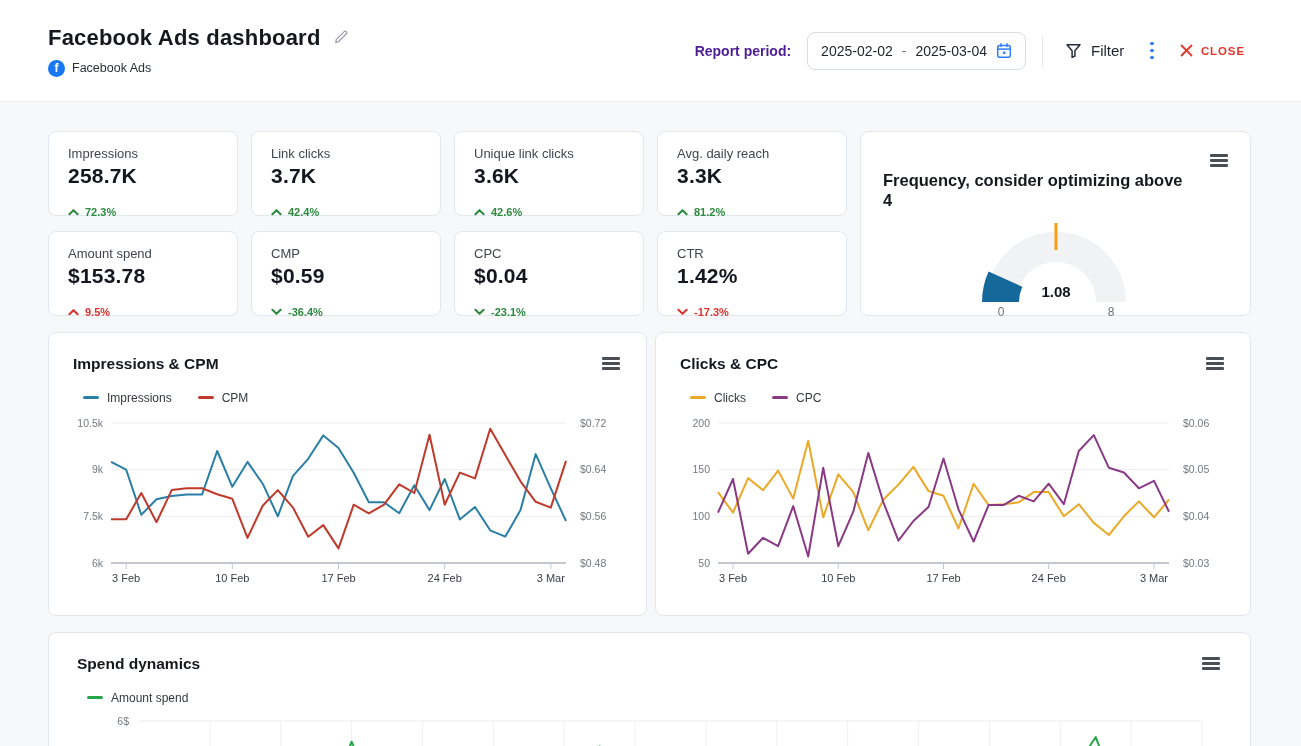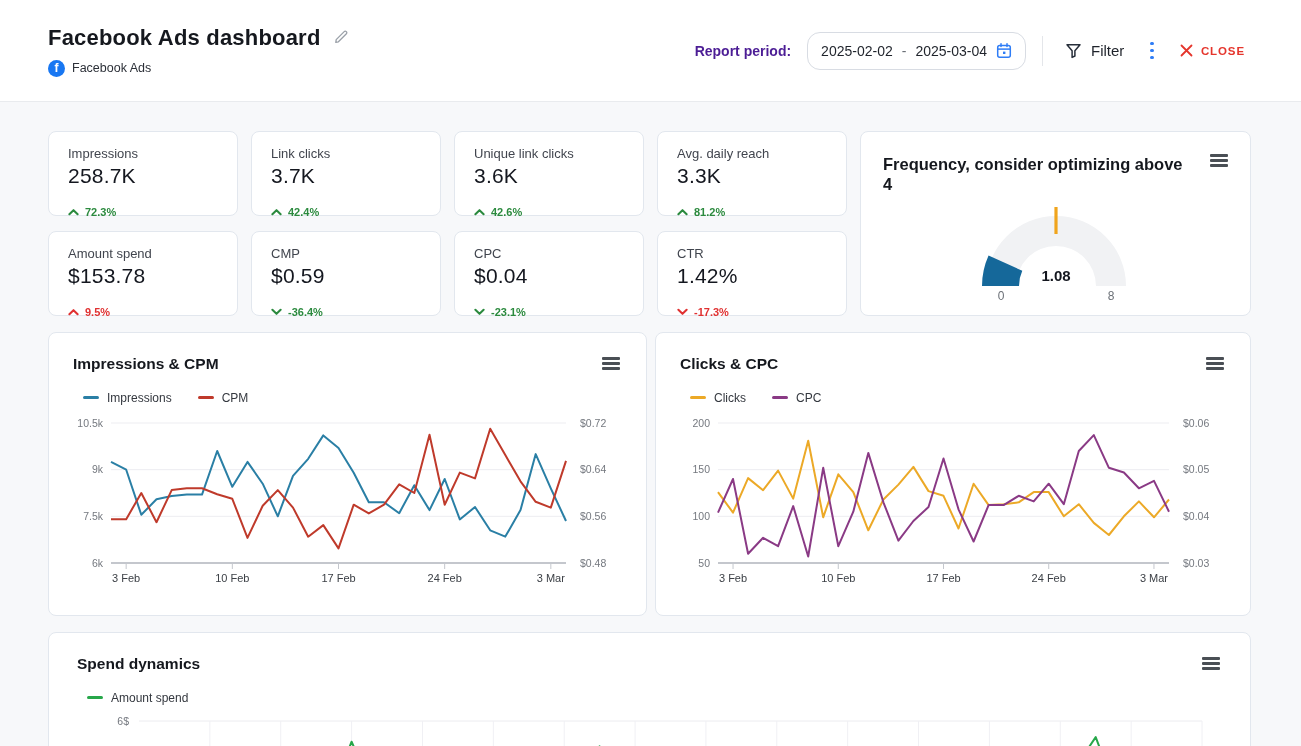--- a/index.html
+++ b/index.html
@@ -7,38 +7,38 @@
   
   .header{height:102px;background:#fff;border-bottom:1px solid #e9ebee;display:flex;align-items:center;justify-content:space-between;padding:0 50px 0 48px;box-sizing:border-box}
   .title-row{display:flex;align-items:center;gap:12px}
   .page-title{font-size:22px;font-weight:800;color:#15181e;margin:0;letter-spacing:.2px}
   .pencil{margin-top:2px;cursor:pointer}
   .subtitle{display:flex;align-items:center;gap:7px;margin-top:9px}
   .fb-badge{width:17px;height:17px;border-radius:50%;background:#1877f2;color:#fff;font-weight:700;font-size:12px;display:flex;align-items:center;justify-content:center;line-height:1}
   .subtitle-label{font-size:12.5px;color:#2c3038}
   .header-right{display:flex;align-items:center;gap:16px}
   .report-label{font-size:14px;font-weight:600;color:#4c1d95}
-  .date-box{display:flex;align-items:center;gap:9px;border:1px solid #d8dce3;border-radius:13px;height:36px;padding:0 13px;font-size:14px;color:#1f232b;background:#fff;cursor:pointer}
+  .date-box{display:flex;align-items:center;gap:9px;border:1px solid #d8dce3;border-radius:8px;height:36px;padding:0 13px;font-size:14px;color:#1f232b;background:#fff;cursor:pointer}
   .vdiv{width:1px;height:30px;background:#e4e6ea}
   .filter-btn{display:flex;align-items:center;gap:9px;font-size:15px;color:#1f232b;background:none;border:none;cursor:pointer;font-family:inherit}
   .kebab{display:flex;flex-direction:column;gap:3.5px;background:none;border:none;padding:4px;cursor:pointer}
   .kebab i{width:3.5px;height:3.5px;border-radius:50%;background:#2f7df6;display:block}
   .close-btn{display:flex;align-items:center;gap:8px;color:#e5352c;font-size:11.5px;font-weight:700;letter-spacing:.9px;background:none;border:none;cursor:pointer;font-family:inherit}
   
   .body{padding:29px 50px 0 48px;box-sizing:border-box}
   .top-grid{display:grid;grid-template-columns:repeat(4,190px) 1fr;grid-auto-rows:85px;column-gap:13px;row-gap:15px}
   .card{background:#fff;border:1px solid #e2e7ee;border-radius:8px;box-sizing:border-box}
   .kpi-card{padding:14px 19px}
   .kpi-label{font-size:13px;color:#41454e}
-  .kpi-value{font-size:21px;font-weight:400;color:#14171f;margin-top:3px;letter-spacing:.2px}
+  .kpi-value{font-size:21px;font-weight:700;color:#14171f;margin-top:3px;letter-spacing:.2px}
   .kpi-delta{display:flex;align-items:center;gap:6px;font-size:11px;font-weight:600;margin-top:18px}
   .kpi-delta.green{color:#2b8a3e}.kpi-delta.red{color:#e03131}
   .chev{width:11px;height:8px;flex:0 0 auto}
   .chev.down{transform:rotate(180deg)}
-  .freq-card{grid-column:5;grid-row:1/3;padding:18px 22px;position:relative}
+  .freq-card{grid-column:5;grid-row:1/3;padding:34px 22px;position:relative}
   .freq-title{font-size:16.5px;font-weight:800;color:#15181e;line-height:1.22;margin:4px 0 0;width:300px}
   .gauge-wrap{display:flex;justify-content:center;margin-top:8px}
   .burger{background:none;border:none;padding:4px 2px;cursor:pointer;display:flex;flex-direction:column;gap:2.6px}
   .burger span{display:block;width:18px;height:2.6px;background:#4a4f55;border-radius:1px}
   .freq-card .burger{position:absolute;top:18px;right:20px}
   
   .charts-row{display:grid;grid-template-columns:1fr 1fr;gap:8px;margin-top:16px}
   .chart-card{padding:20px 24px;height:284px}
   .card-head{display:flex;justify-content:space-between;align-items:flex-start}
   .chart-title{font-size:15.5px;font-weight:800;color:#15181e;margin:2px 0 0}

